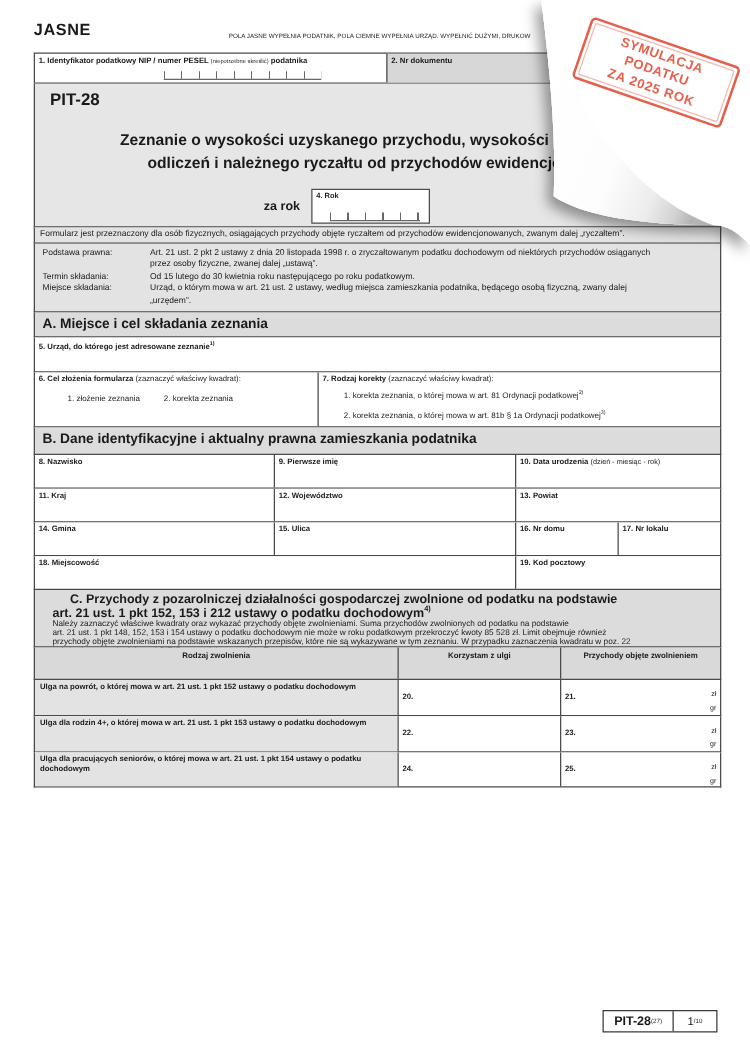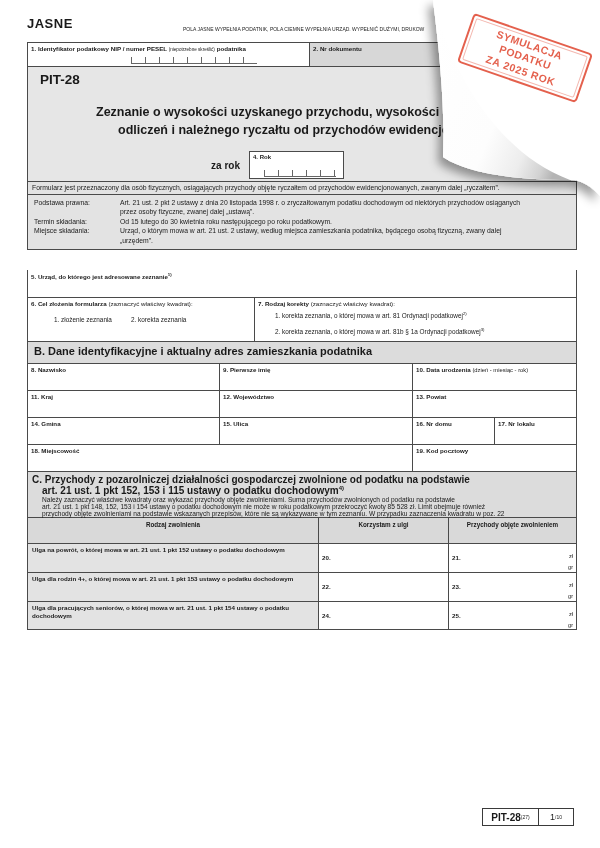--- a/index.html
+++ b/index.html
@@ -43,21 +43,21 @@
   .secB { height:22px; }
 
   .f5 { height:28px; }
   .f67 { height:44px; }
   .opt { position:absolute; font-size:6.4px; white-space:nowrap; }
 
   .brow { }
   .tinynote { font-weight:normal; font-size:5.8px; }
 
   .secC { height:46px; padding:2px 4px 0 4px; }
-  .secC .c1 { font-size:10px; font-weight:bold; line-height:1.1; }
+  .secC .c1 { font-size:10px; font-weight:bold; line-height:1.1;margin-left:24px; }
   .secC .c2 { font-size:10px; font-weight:bold; line-height:1.1; padding-left:10px; }
   .secC .cnote { font-size:6.6px; line-height:1.05; padding-left:10px; margin-top:1px; }
   .secC sup { font-size:6px; }
 
   .thead { height:26px; background:#d9d9d9; }
   .thead .cell { text-align:center; font-size:6.3px; font-weight:bold; padding-top:3px; }
   .trow .lab { background:#e3e3e3; font-size:6.2px; font-weight:bold; line-height:1.3; padding:2px 4px; }
   .num { font-size:6.2px; font-weight:bold; }
   .zlgr { position:absolute; right:3px; top:7px; text-align:right; font-size:5.6px; font-weight:normal; line-height:11px; color:#222; }
 
@@ -137,20 +137,21 @@
     </div>
     <div class="lrow">
       <div class="llab">Miejsce składania:</div>
       <div class="ltxt">
         <div>Urząd, o którym mowa w art. 21 ust. 2 ustawy, według miejsca zamieszkania podatnika, będącego osobą fizyczną, zwany dalej</div>
         <div>„urzędem”.</div>
       </div>
     </div>
   </div>
 
+  <div class="band sechdr secA gray2" style="top:250px;">A. Miejsce i cel składania zeznania</div>
 
   <div class="band f5" style="top:270px;">
     <div class="flabel" style="padding:2px 3px;">
       <span>5. Urząd, do którego jest adresowane zeznanie</span><sup>1)</sup>
     </div>
   </div>
 
   <div class="band f67" style="top:298px;">
     <div class="cells">
       <div class="cell w226">
@@ -169,21 +170,21 @@
         <div class="opt" style="left:20px;top:13px;">
           <span>1. korekta zeznania, o której mowa w art. 81 Ordynacji podatkowej</span><sup style="font-size:4.3px;">2)</sup>
         </div>
         <div class="opt" style="left:20px;top:29px;">
           <span>2. korekta zeznania, o której mowa w art. 81b § 1a Ordynacji podatkowej</span><sup style="font-size:4.3px;">3)</sup>
         </div>
       </div>
     </div>
   </div>
 
-  <div class="band sechdr secB gray2" style="top:342px;">B. Dane identyfikacyjne i aktualny adres zamieszkania podatnika</div>
+  <div class="band sechdr secB gray2" style="top:342px;">B. Dane identyfikacyjne i aktualny prawna zamieszkania podatnika</div>
 
   <div class="band brow" style="top:364px;height:27px;">
     <div class="cells">
       <div class="cell w191">
           <div class="flabel">8. Nazwisko</div>
         </div>
       <div class="cell w193">
           <div class="flabel">9. Pierwsze imię</div>
         </div>
       <div class="cell wrest">
@@ -226,21 +227,21 @@
           <div class="flabel">18. Miejscowość</div>
         </div>
       <div class="cell wrest">
           <div class="flabel">19. Kod pocztowy</div>
         </div>
     </div>
   </div>
 
   <div class="band secC gray2" style="top:472px;">
     <div class="c1">C. Przychody z pozarolniczej działalności gospodarczej zwolnione od podatku na podstawie</div>
-    <div class="c2"><span>art. 21 ust. 1 pkt 152, 153 i 115 ustawy o podatku dochodowym</span><sup>4)</sup></div>
+    <div class="c2"><span>art. 21 ust. 1 pkt 152, 153 i 212 ustawy o podatku dochodowym</span><sup>4)</sup></div>
     <div class="cnote">
       <div>Należy zaznaczyć właściwe kwadraty oraz wykazać przychody objęte zwolnieniami. Suma przychodów zwolnionych od podatku na podstawie</div>
       <div>art. 21 ust. 1 pkt 148, 152, 153 i 154 ustawy o podatku dochodowym nie może w roku podatkowym przekroczyć kwoty 85 528 zł. Limit obejmuje również</div>
       <div>przychody objęte zwolnieniami na podstawie wskazanych przepisów, które nie są wykazywane w tym zeznaniu. W przypadku zaznaczenia kwadratu w poz. 22</div>
       <div>należy do zeznania dołączyć PIT/O z wypełnioną częścią E zawierającą dane co najmniej czworga dzieci uprawniających do ulgi dla rodzin 4+.</div>
     </div>
   </div>
 
   <div class="band thead" style="top:518px;">
     <div class="cells">

